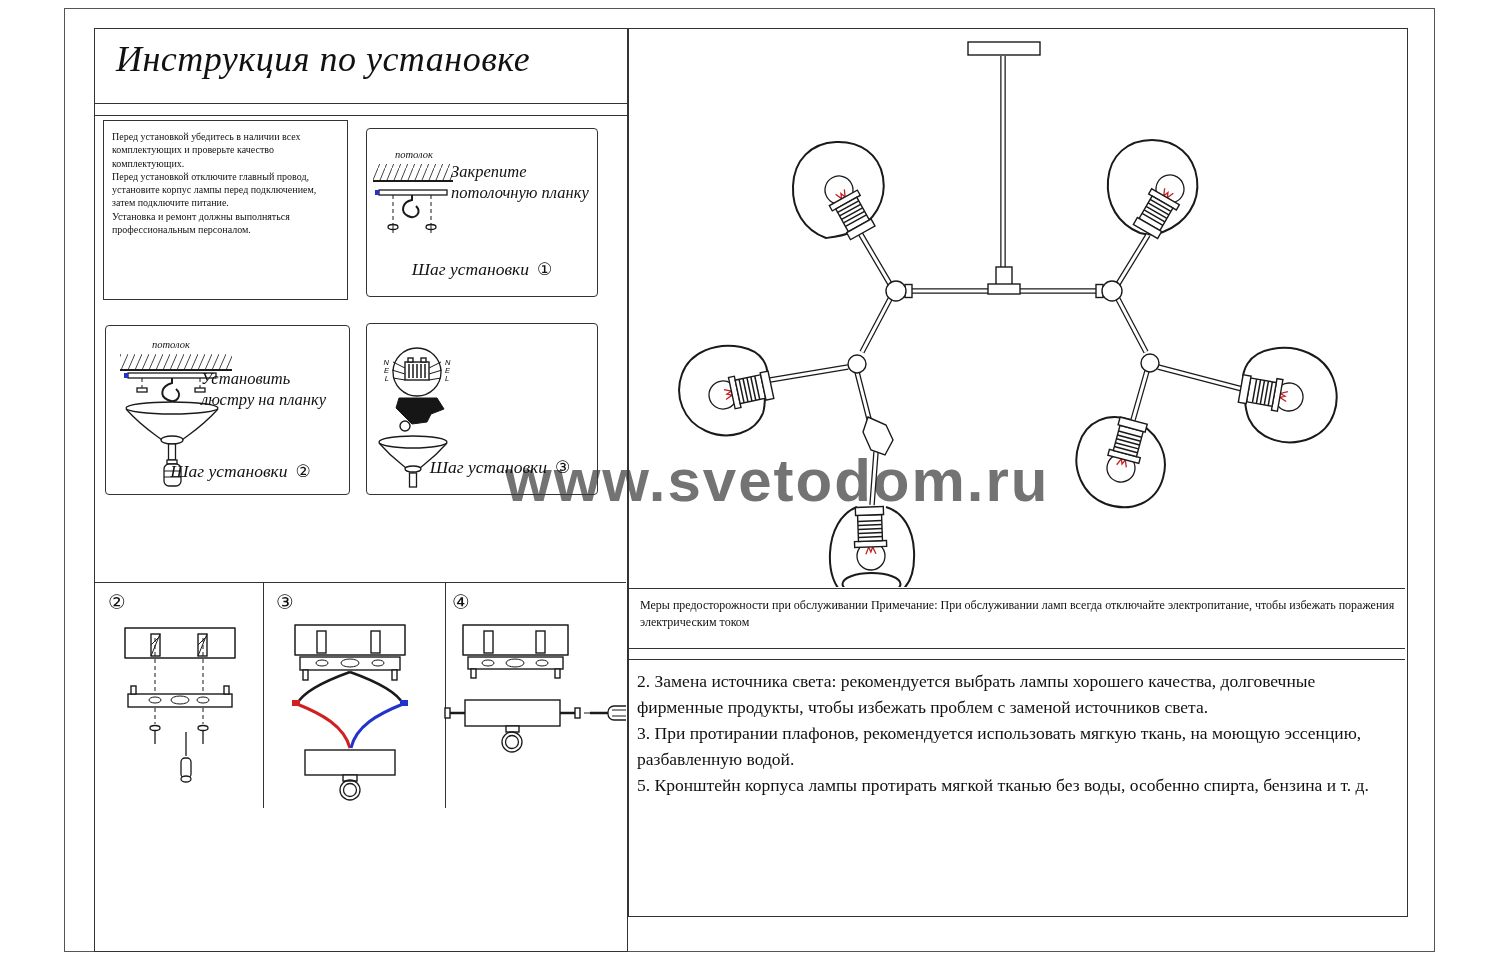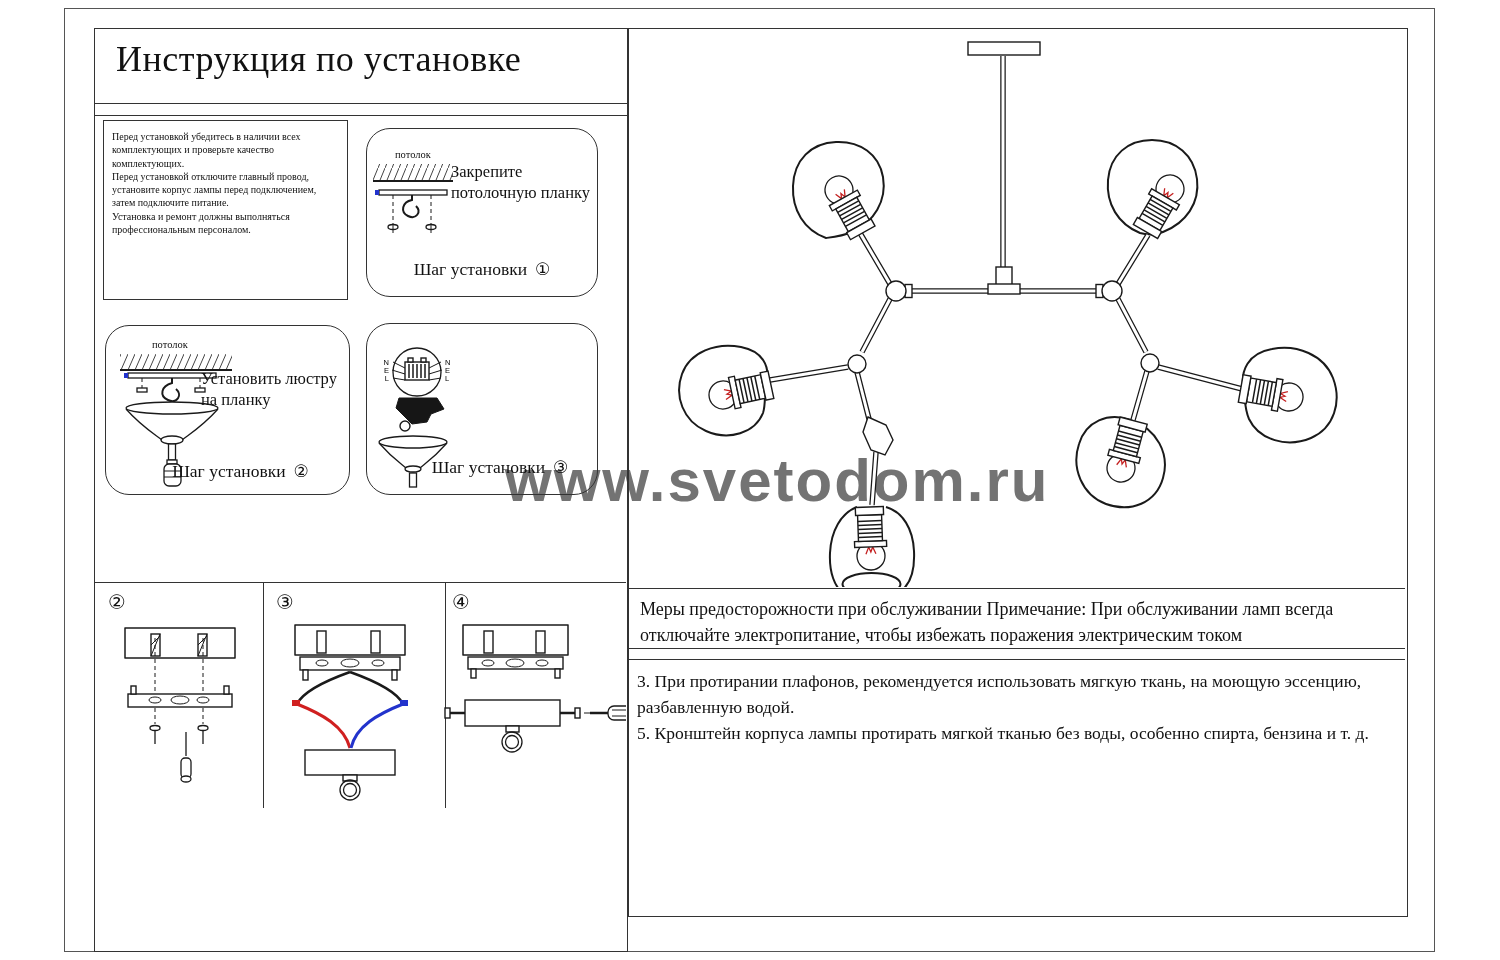--- a/index.html
+++ b/index.html
@@ -1,32 +1,32 @@
 <!DOCTYPE html>
 <html><head>
 <meta charset="utf-8">
 <style>
   html,body{margin:0;padding:0;background:#fff;}
   .page{position:relative;width:1500px;height:960px;background:#fff;overflow:hidden;
         font-family:"Liberation Serif","DejaVu Serif",serif;color:#111;}
   .abs{position:absolute;}
   .frame{border:1px solid #555;}
   .box{border:1.3px solid #333;}
-  .rbox{border:1.4px solid #333;border-radius:24px;}
+  .rbox{border:1.4px solid #333;border-radius:4px;font-style:italic;}
   .title{font-size:36px;letter-spacing:.5px;white-space:nowrap;}
   .warn-text{font-size:10px;line-height:1.33;white-space:pre-line;padding:9px 8px;}
   .caption{font-size:16.5px;line-height:1.3;}
   .steprow{position:absolute;left:0;right:0;text-align:center;font-size:17.5px;}
   .circn{display:inline-block;margin-left:8px;font-family:"DejaVu Sans",sans-serif;font-size:17px;}
   .plabel{font-family:"DejaVu Sans",sans-serif;font-size:20px;}
   .ceil{font-size:10.5px;}
   .hline{border-top:1.2px solid #333;height:0;}
   .vline{border-left:1.2px solid #333;width:0;}
   .dblrule{border-top:1.2px solid #333;border-bottom:1.2px solid #333;height:10px;}
-  .safety{font-size:18px;line-height:1.42;}
+  .safety{font-size:12px;line-height:1.42;}
   .care{font-size:17.5px;line-height:26px;}
   .note{font-size:19px;line-height:1.52;text-align:center;}
   .wm{font-family:"Liberation Sans","DejaVu Sans",sans-serif;font-weight:bold;
       font-size:60px;letter-spacing:2px;white-space:nowrap;z-index:1;}
   .z2{z-index:2;}
   
   svg{display:block;}
   .ln{stroke:#1a1a1a;stroke-width:1.3;fill:none;}
   .lnw{stroke:#1a1a1a;stroke-width:1.3;fill:#fff;}
   .shade{stroke:#1a1a1a;stroke-width:2;fill:none;}
@@ -43,21 +43,21 @@
 <body>
 
 <div class="page">
 
   <div class="abs wm" style="left:505px;top:446px;color:#737373;">www.svetodom.ru</div>
 
   <div class="abs frame z2" style="left:64px;top:8px;width:1369px;height:942px;"></div>
   <div class="abs box z2" style="left:94px;top:28px;width:532px;height:922px;border-width:1.2px;background:transparent;"></div>
   <div class="abs box z2" style="left:628px;top:28px;width:778px;height:887px;border-width:1.2px;"></div>
 
-  <div class="abs title z2" style="left:116px;top:38px;">Инструкция по установке</div>
+  <div class="abs title z2" style="left:116px;top:38px;font-style:italic;">Инструкция по установке</div>
   <div class="abs hline z2" style="left:94px;top:103px;width:533px;"></div>
   <div class="abs hline z2" style="left:94px;top:115px;width:533px;"></div>
 
   <div class="abs box z2" style="left:103px;top:120px;width:243px;height:178px;">
     <div class="warn-text">Перед установкой убедитесь в наличии всех комплектующих и проверьте качество комплектующих.
 Перед установкой отключите главный провод, установите корпус лампы перед подключением, затем подключите питание.
 Установка и ремонт должны выполняться профессиональным персоналом.</div>
   </div>
 
   <div class="abs rbox z2" style="left:366px;top:128px;width:230px;height:167px;">
@@ -311,17 +311,18 @@
       <rect class="w" x="-12" y="15" width="24" height="26"></rect>
       <path class="hat" d="M-12,19 h24 M-12,23 h24 M-12,27 h24 M-12,31 h24 M-12,35 h24"></path>
       <rect class="w" x="-14" y="41" width="28" height="8"></rect>
     </g>
   </svg>
 
   <div class="abs hline z2" style="left:629px;top:588px;width:776px;"></div>
   <div class="abs safety z2" style="left:640px;top:597px;width:756px;">Меры предосторожности при обслуживании Примечание: При обслуживании ламп всегда отключайте электропитание, чтобы избежать поражения электрическим током</div>
   <div class="abs dblrule z2" style="left:629px;top:648px;width:776px;"></div>
   <div class="abs care z2" style="left:637px;top:668px;width:762px;">
+    <div>2. Замена источника света: рекомендуется выбрать лампы хорошего качества, долговечные фирменные продукты, чтобы избежать проблем с заменой источников света.</div>
     <div>3. При протирании плафонов, рекомендуется использовать мягкую ткань, на моющую эссенцию, разбавленную водой.</div>
     <div>5. Кронштейн корпуса лампы протирать мягкой тканью без воды, особенно спирта, бензина и т. д.</div>
   </div>
 
 </div>
 
 </body></html>

